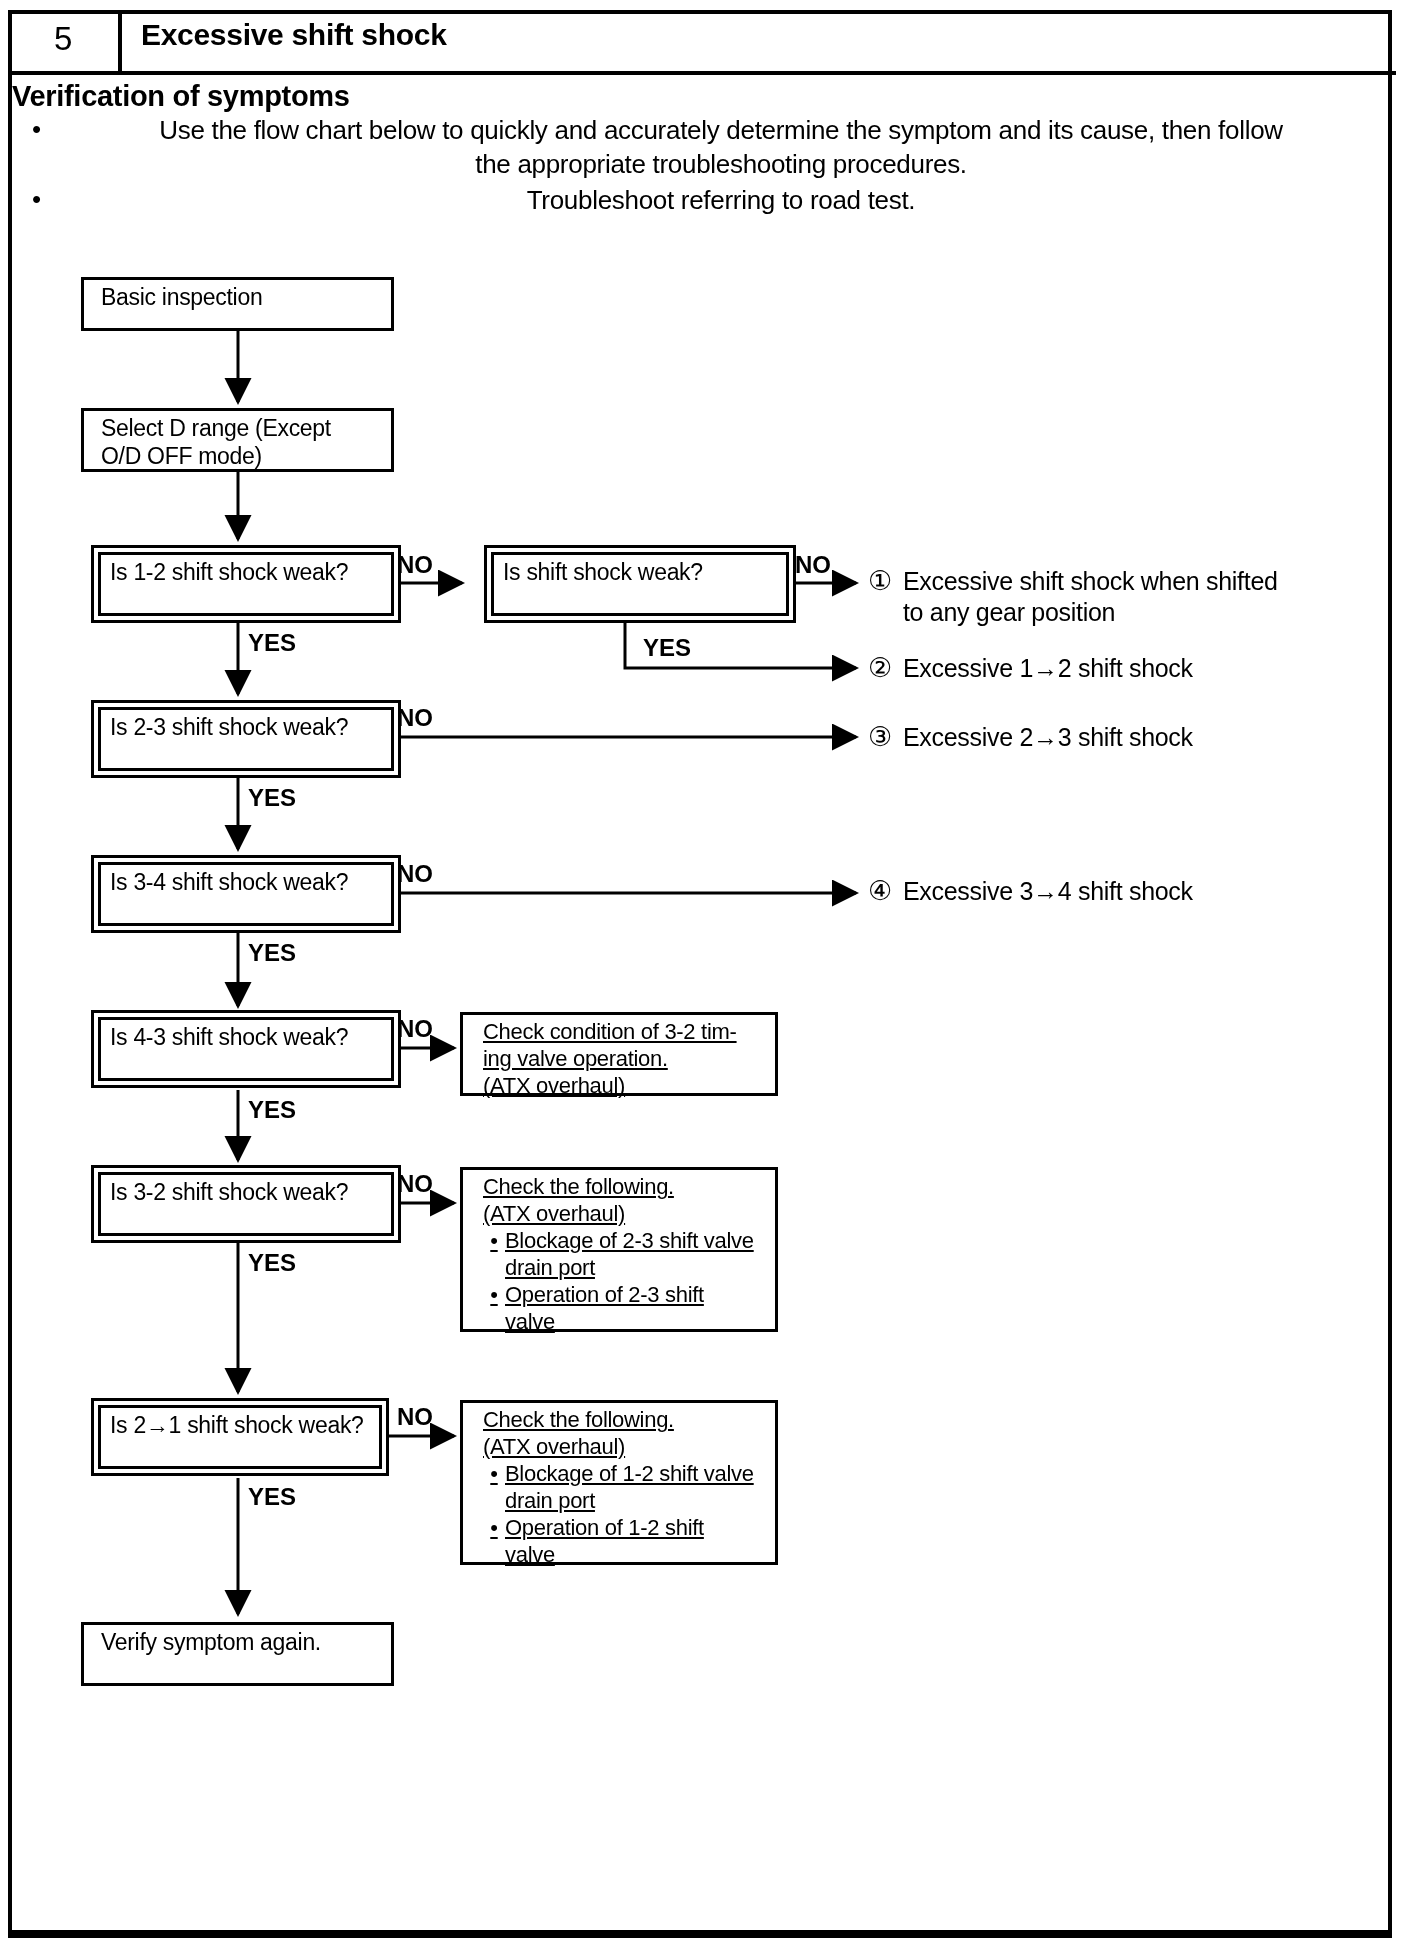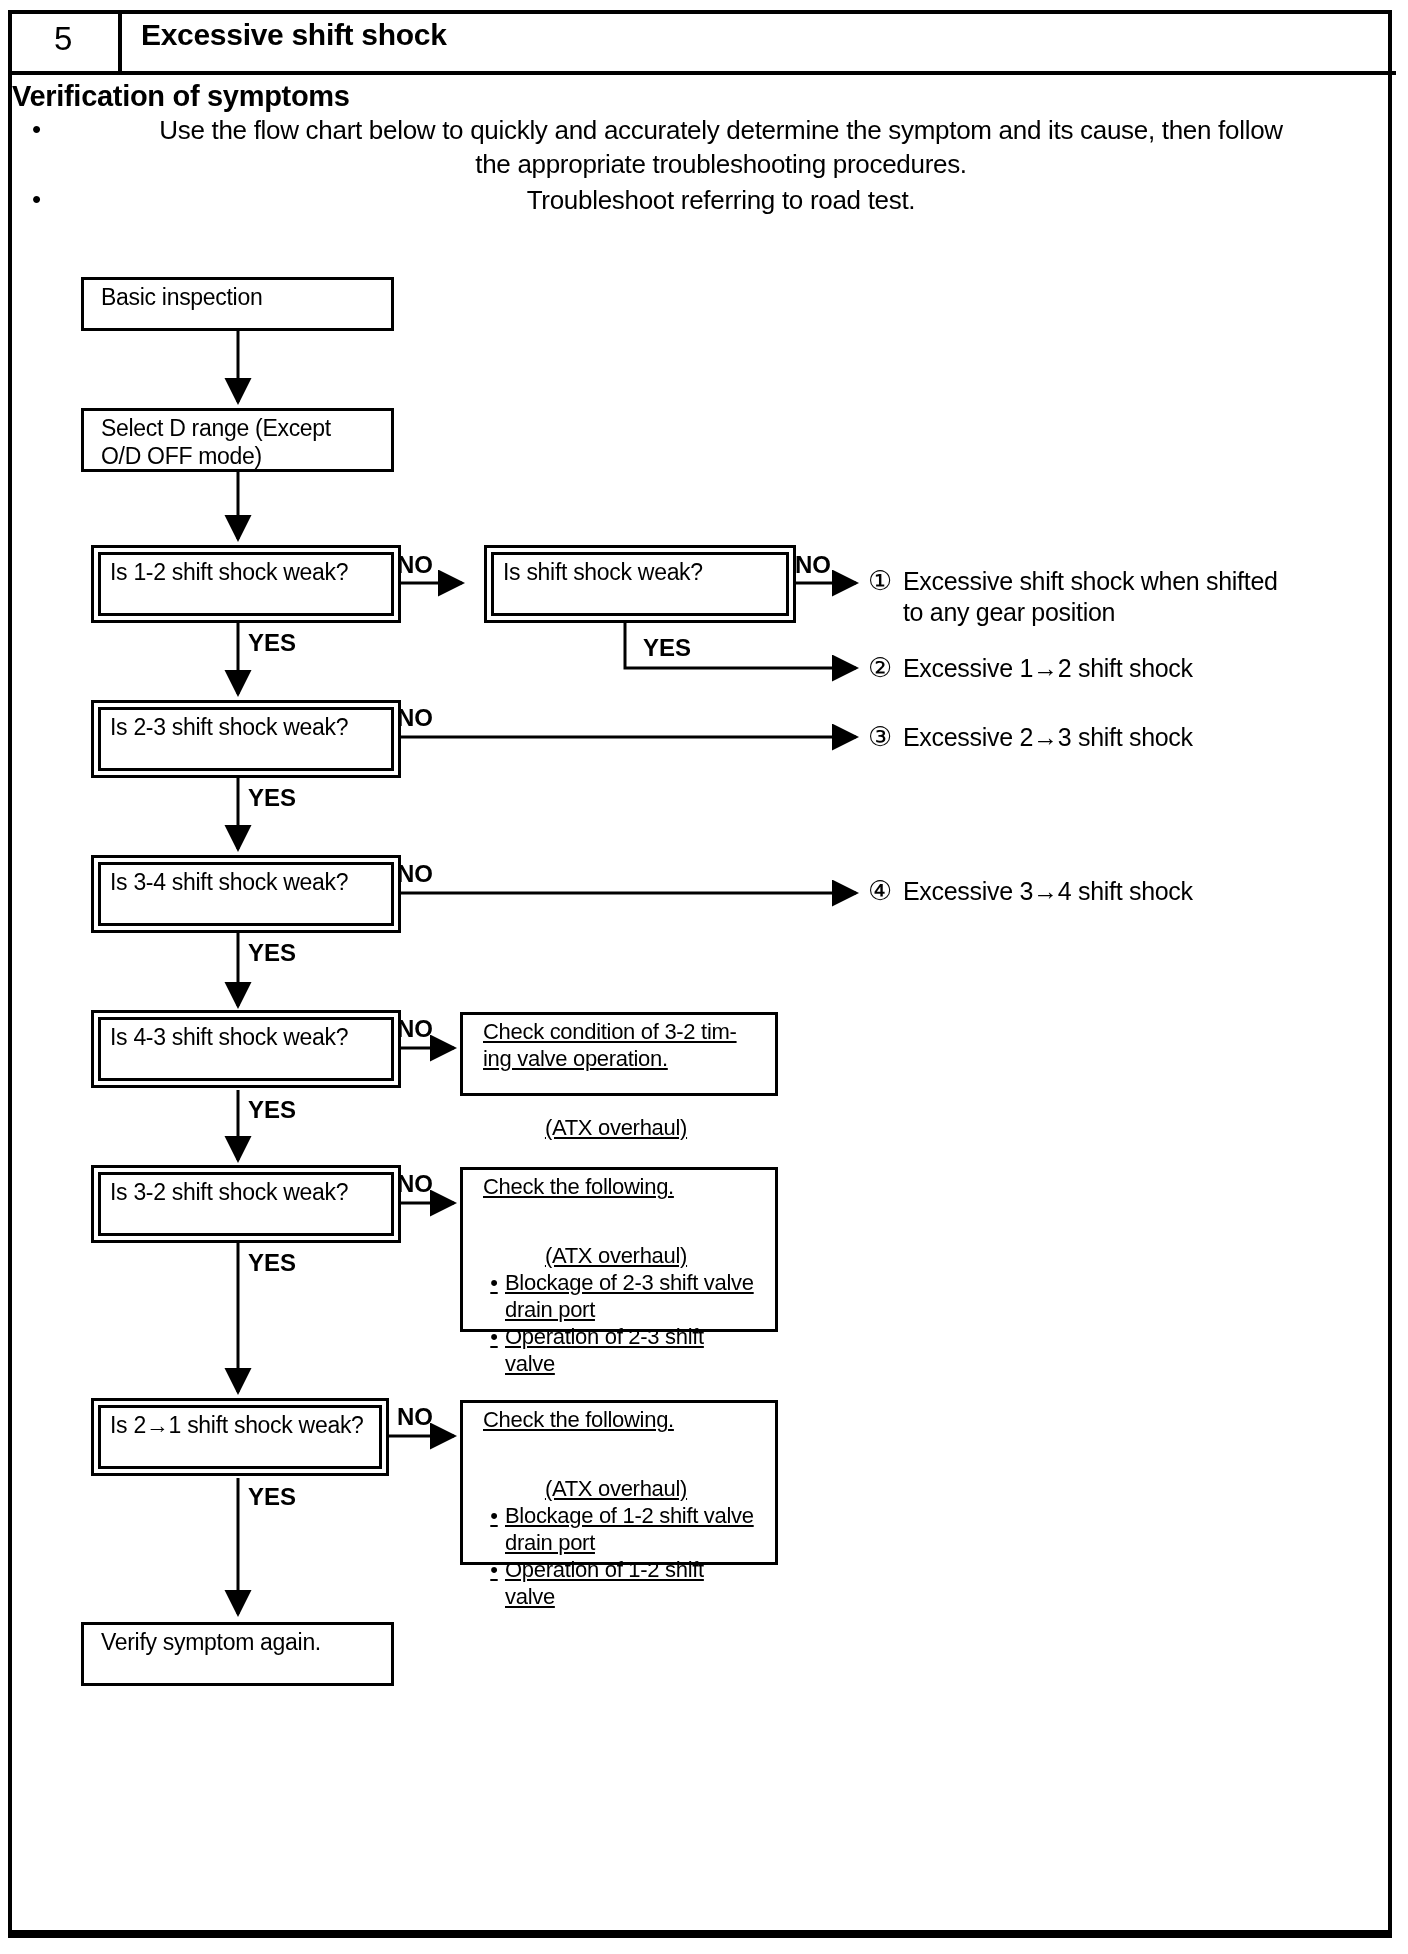--- a/index.html
+++ b/index.html
@@ -31,21 +31,21 @@
   }
   .dbox{position:absolute;border:3px solid #000;box-sizing:border-box;padding:4px;background:#fff;margin-left:14px;}
   .dbox-inner{
     border:3px solid #000;box-sizing:border-box;width:100%;height:100%;
     font-size:23px;line-height:27px;padding:4px 9px;
   }
   .cbox{
     position:absolute;border:3px solid #000;box-sizing:border-box;
     font-size:22px;line-height:27px;padding:3px 20px;background:#fff;text-decoration:underline;
   }
-  .cbox .atx{text-align:center;padding-right:6px;margin-top:42px;}
+  .cbox .atx{text-align:left;padding-right:6px;}
   .cb-item{display:flex;}
   .cb-item::before{content:"•";width:22px;flex:0 0 22px;text-align:center;}
   .cb-item span{flex:1;}
 
   .lbl{position:absolute;font-weight:bold;font-size:24px;letter-spacing:0;}
   .outcome{position:absolute;display:flex;gap:11px;font-size:25px;line-height:31px;}
   .outcome-num{font-size:27px;line-height:31px;}
   .connectors{position:absolute;left:0;top:0;pointer-events:none;}
 </style>
 </head>

